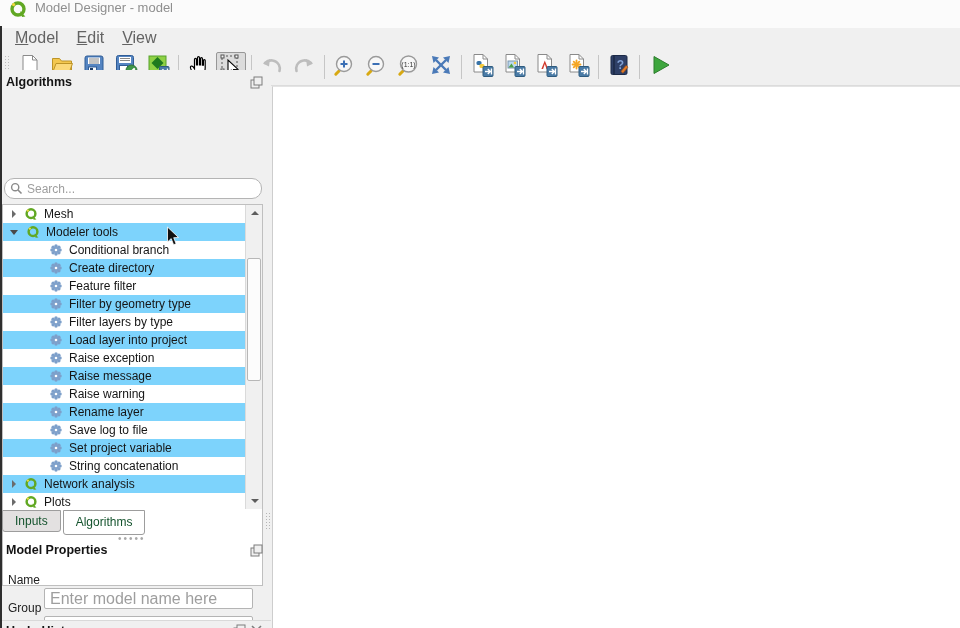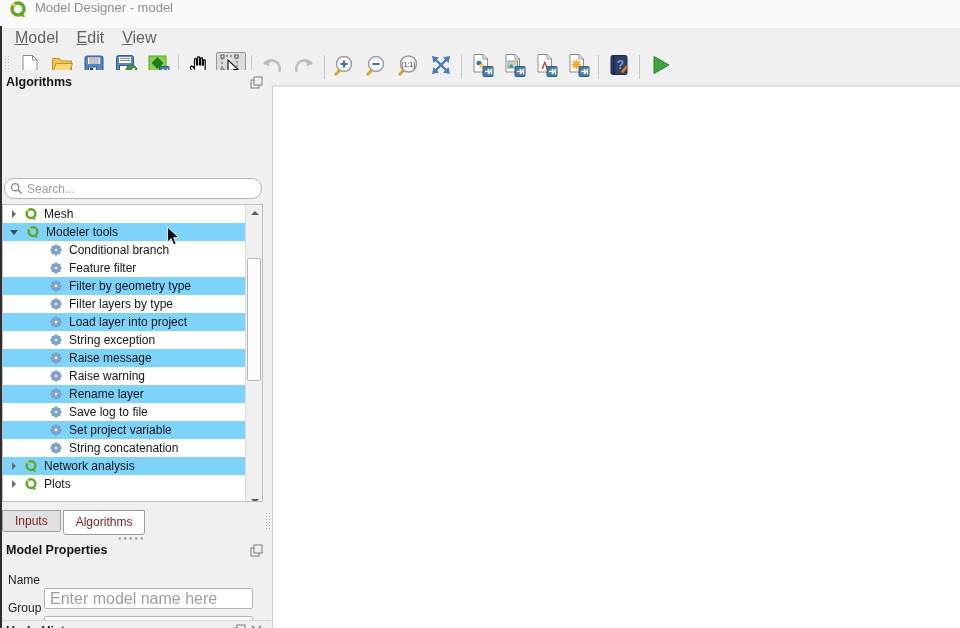--- a/index.html
+++ b/index.html
@@ -29,42 +29,42 @@
   #algo-panel { position:absolute; left:0; top:70px; width:271px; height:542px; background:#f0f0f0; }
   .panel-header { position:absolute; left:0; width:271px; height:20px; display:flex; align-items:center; justify-content:space-between; padding:0 8px 0 6px; }
   .panel-header .ptitle { font-weight:bold; font-size:12.5px; color:#141414; }
   .float-ico svg { width:13px; height:13px; display:block; }
 
   #search-box { position:absolute; left:4px; top:108px; width:258px; height:21px; background:#fff; border:1px solid #b4b4b4; border-radius:10px; display:flex; align-items:center; }
   #search-box svg { width:13px; height:13px; margin:0 4px 0 5px; }
   #search-input { border:none; outline:none; flex:1; font-family:"Liberation Sans",sans-serif; font-size:12px; color:#333; background:transparent; }
   #search-input::placeholder { color:#9e9e9e; }
 
-  #tree { position:absolute; left:2px; top:134px; width:261px; height:298px; background:#fff; border:1px solid #bfbfbf; overflow:hidden;text-align:center; }
+  #tree { position:absolute; left:2px; top:134px; width:261px; height:382px; background:#fff; border:1px solid #bfbfbf; overflow:hidden;text-align:center; }
   .tree-row { height:18px; display:flex; align-items:center; width:100%; }
   .tree-row.alt { background:#7dd3fc; }
   .tree-row .arrow { width:10px; margin-left:6px; display:inline-block; }
   .arrow.collapsed { width:0; height:0; border-left:4px solid #6b6b6b; border-top:4px solid transparent; border-bottom:4px solid transparent; margin-left:9px; margin-right:1px; }
   .arrow.expanded { width:0; height:0; border-top:5px solid #4a4a4a; border-left:4px solid transparent; border-right:4px solid transparent; margin-left:7px; margin-right:1px; }
   .tree-row .ticon { width:14px; height:14px; margin-left:7px; flex:none; }
   .tree-row .ticon svg { width:14px; height:14px; display:block; }
   .tree-row.child .ticon { margin-left:46px; }
   .tree-row .tlabel { margin-left:6px; font-size:12px; color:#151515; white-space:nowrap; }
 
   
   #vscroll { position:absolute; right:0; top:0; width:17px; height:304px; background:#f0f0f0; border-left:1px solid #dadada; }
   .sb-btn { position:absolute; left:0; width:17px; height:16px; background:#f0f0f0; display:flex; align-items:center; justify-content:center; }
   .sb-up { top:0; } .sb-down { bottom:0; }
   .sb-tri-up { width:0; height:0; border-bottom:4px solid #5d5d5d; border-left:4px solid transparent; border-right:4px solid transparent; }
   .sb-tri-down { width:0; height:0; border-top:4px solid #5d5d5d; border-left:4px solid transparent; border-right:4px solid transparent; }
   #sb-thumb { position:absolute; left:1px; top:53px; width:14px; height:123px; background:#fcfcfc; border:1px solid #b7b7b7; border-radius:2px; }
 
   
   .tabbar { position:absolute; display:flex; align-items:flex-start; }
-  .tab { border:1px solid #9d9d9d; border-radius:0 0 3px 3px; background:#e3e1e1; padding:3px 12px 4px 12px; font-size:12px; color:#7f1d1d; margin-right:2px; height:22px; }
+  .tab { border:1px solid #9d9d9d; border-radius:0 0 3px 3px; background:#e3e1e1; padding:3px 12px 4px 12px; font-size:12px; color:#14532d; margin-right:2px; height:22px; }
   .tab.active { background:#fff; height:25px; padding-top:4px; }
   #tabs1 { left:2px; top:440px; }
   .hgrip { position:absolute; color:#a9a9a9; font-size:10px; letter-spacing:2px; }
   .vgrip { position:absolute; width:5px; height:18px; background-image:radial-gradient(#b5b5b5 35%, transparent 36%); background-size:3px 3px; }
 
   
   #mp-header { top:470px; }
   .field-label { position:absolute; left:8px; font-size:12px; color:#222; }
   .field-input { position:absolute; left:44px; width:209px; height:21px; background:#fff; border:1px solid #b4b4b4; border-radius:2px; font-family:"Liberation Sans",sans-serif; font-size:16px; padding:0 5px; color:#333; outline:none;margin-top:20px; }
   .field-input::placeholder { color:#9e9e9e; }
@@ -324,20 +324,39 @@
                 <circle cx="4.75" cy="4.75" r="2"></circle>
                 <circle cx="8.00" cy="3.40" r="2"></circle>
                 <circle cx="11.25" cy="4.75" r="2"></circle>
                 <circle cx="8" cy="8" r="3.4"></circle>
               </g>
               <circle cx="8" cy="8" r="1.5" fill="#fff"></circle>
             </svg>
           </span>
           <span class="tlabel">Conditional branch</span>
         </div>
+        <div class="tree-row alt child">
+          <span class="ticon">
+            <svg viewBox="0 0 16 16">
+              <g fill="#7d9fca">
+                <circle cx="12.60" cy="8.00" r="2"></circle>
+                <circle cx="11.25" cy="11.25" r="2"></circle>
+                <circle cx="8.00" cy="12.60" r="2"></circle>
+                <circle cx="4.75" cy="11.25" r="2"></circle>
+                <circle cx="3.40" cy="8.00" r="2"></circle>
+                <circle cx="4.75" cy="4.75" r="2"></circle>
+                <circle cx="8.00" cy="3.40" r="2"></circle>
+                <circle cx="11.25" cy="4.75" r="2"></circle>
+                <circle cx="8" cy="8" r="3.4"></circle>
+              </g>
+              <circle cx="8" cy="8" r="1.5" fill="#fff"></circle>
+            </svg>
+          </span>
+          <span class="tlabel">Create directory</span>
+        </div>
         <div class="tree-row child">
           <span class="ticon">
             <svg viewBox="0 0 16 16">
               <g fill="#7d9fca">
                 <circle cx="12.60" cy="8.00" r="2"></circle>
                 <circle cx="11.25" cy="11.25" r="2"></circle>
                 <circle cx="8.00" cy="12.60" r="2"></circle>
                 <circle cx="4.75" cy="11.25" r="2"></circle>
                 <circle cx="3.40" cy="8.00" r="2"></circle>
                 <circle cx="4.75" cy="4.75" r="2"></circle>
@@ -417,21 +436,21 @@
                 <circle cx="4.75" cy="11.25" r="2"></circle>
                 <circle cx="3.40" cy="8.00" r="2"></circle>
                 <circle cx="4.75" cy="4.75" r="2"></circle>
                 <circle cx="8.00" cy="3.40" r="2"></circle>
                 <circle cx="11.25" cy="4.75" r="2"></circle>
                 <circle cx="8" cy="8" r="3.4"></circle>
               </g>
               <circle cx="8" cy="8" r="1.5" fill="#fff"></circle>
             </svg>
           </span>
-          <span class="tlabel">String exception</span>
+          <span class="tlabel">Raise exception</span>
         </div>
         <div class="tree-row alt child">
           <span class="ticon">
             <svg viewBox="0 0 16 16">
               <g fill="#7d9fca">
                 <circle cx="12.60" cy="8.00" r="2"></circle>
                 <circle cx="11.25" cy="11.25" r="2"></circle>
                 <circle cx="8.00" cy="12.60" r="2"></circle>
                 <circle cx="4.75" cy="11.25" r="2"></circle>
                 <circle cx="3.40" cy="8.00" r="2"></circle>

